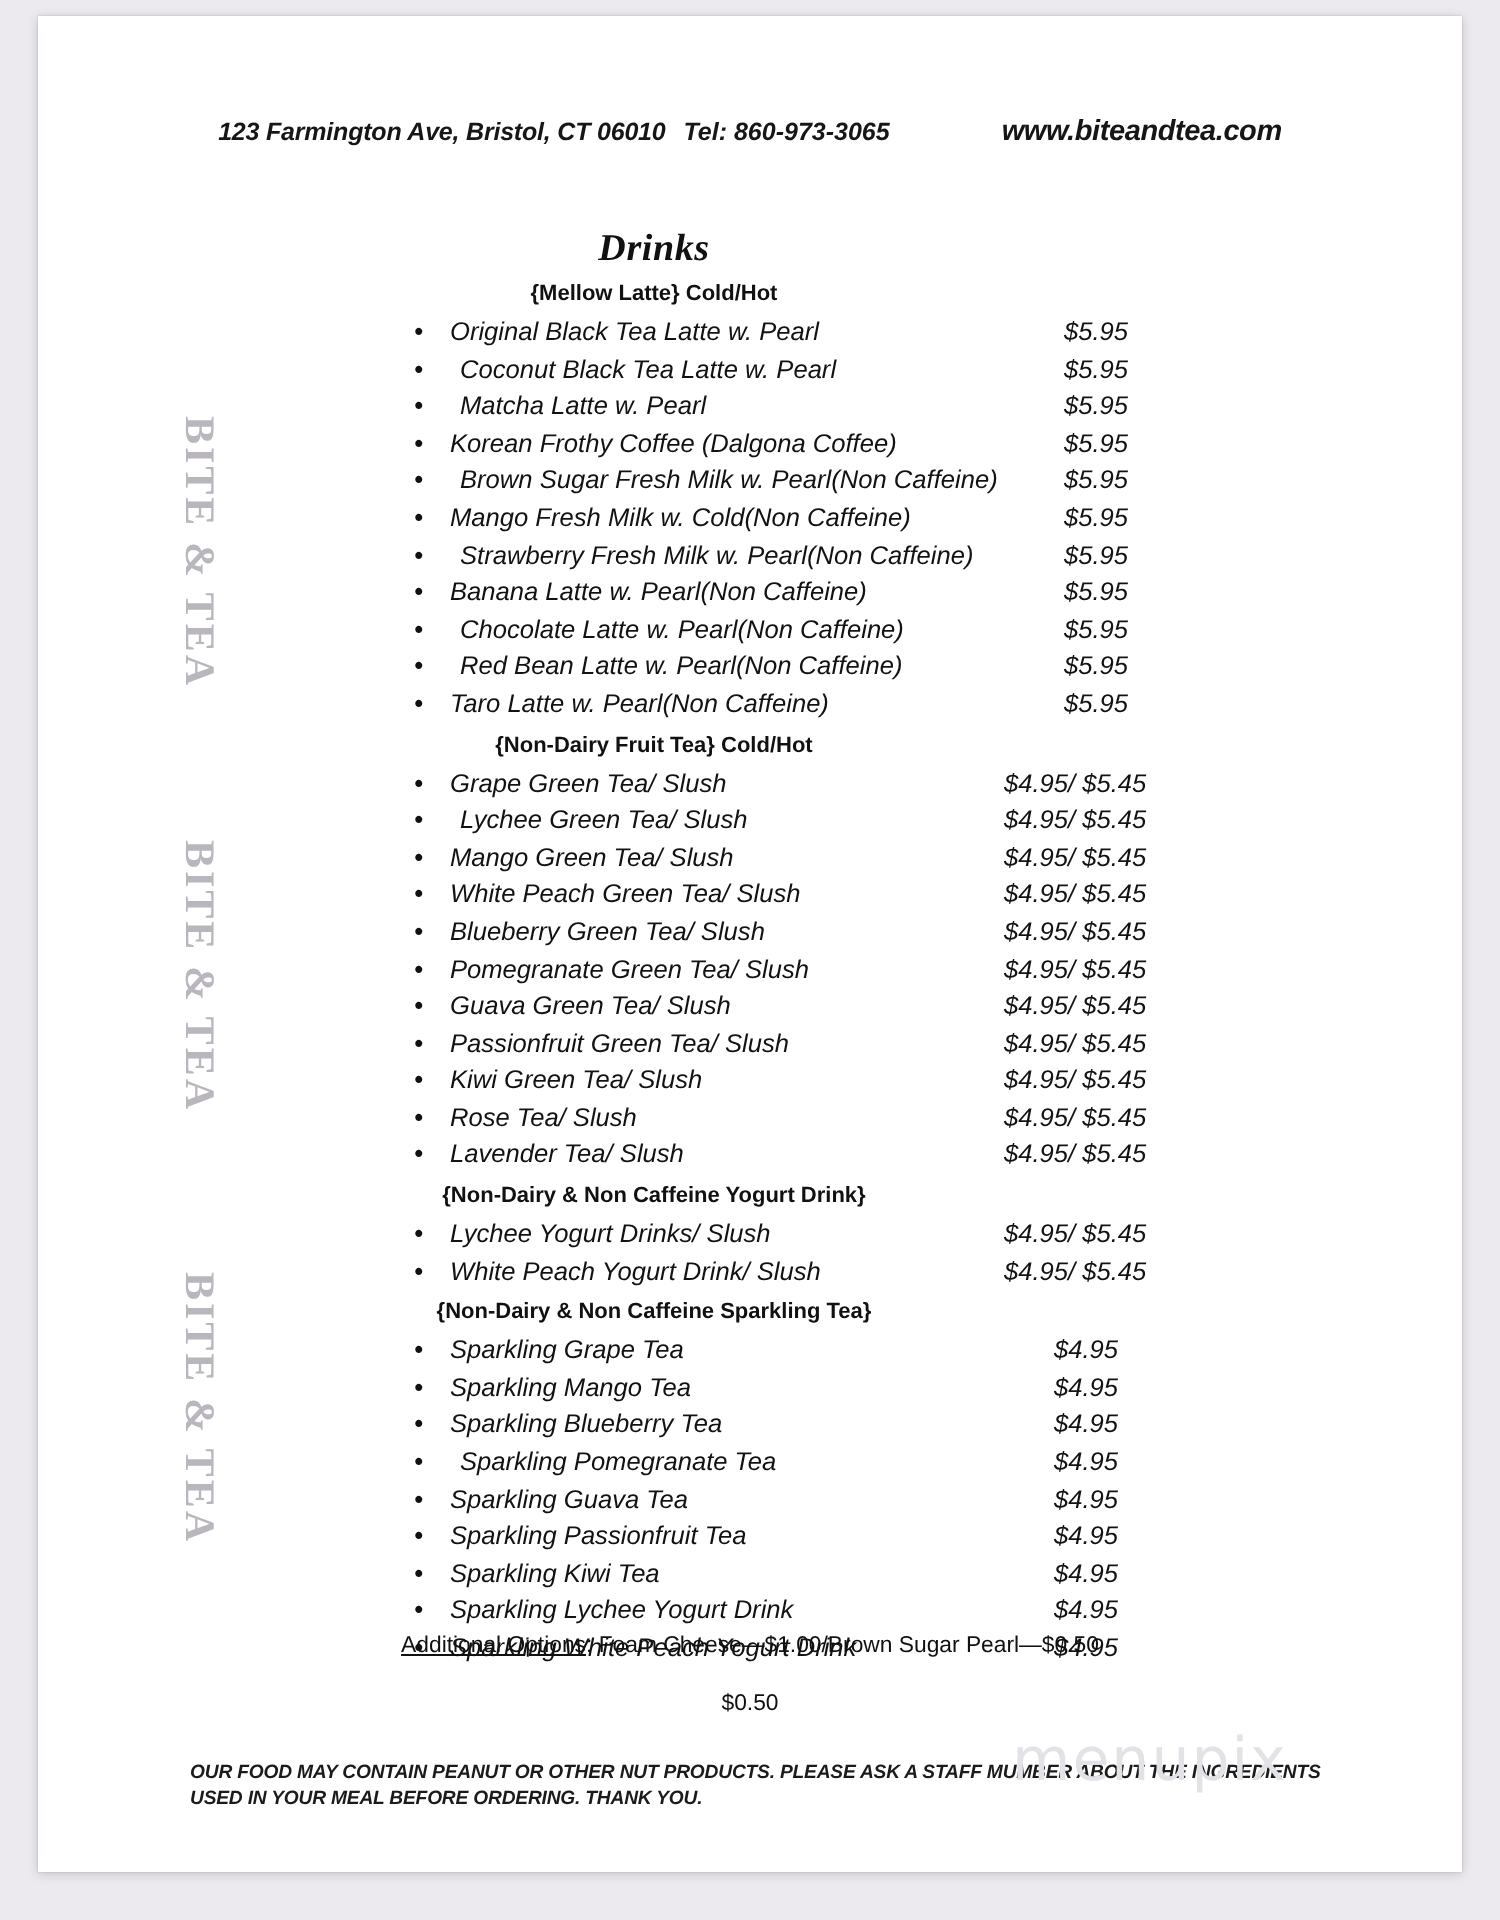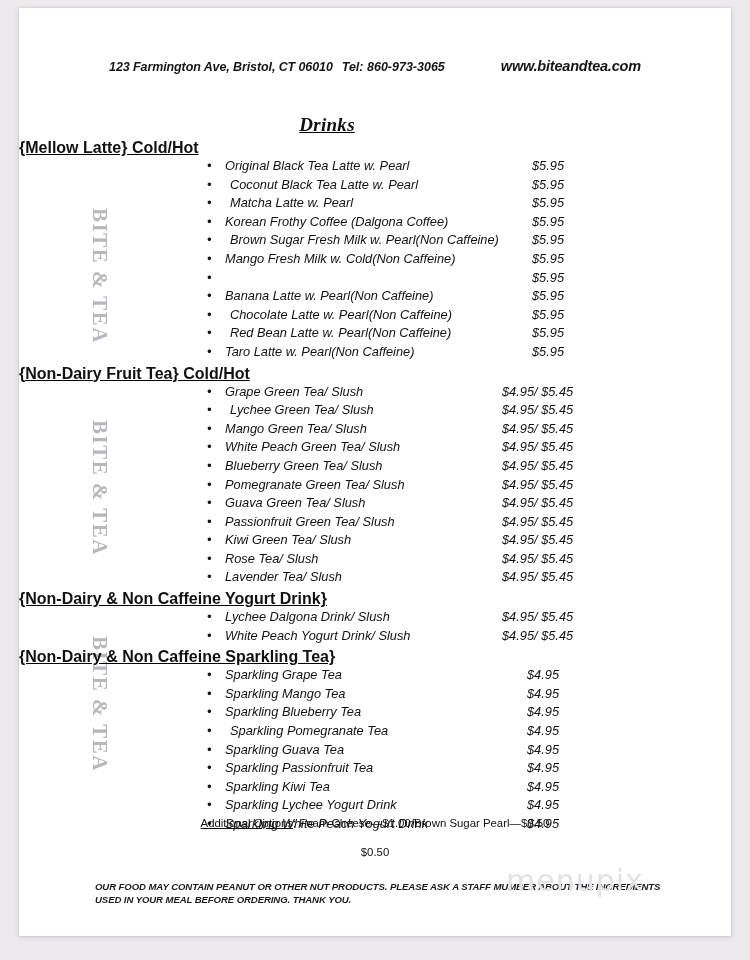--- a/index.html
+++ b/index.html
@@ -63,37 +63,36 @@
   #addressbar .addr { letter-spacing: -0.1px; }
   #addressbar .tel  { margin-left: 9px; }
   #addressbar .web  { margin-left: 32px; font-size: 14.5px; letter-spacing: -0.2px; padding-left: 24px; }
 
   
   #menu {
     position: absolute;
     top: 106px;
     left: 0;
     width: 616px;
-    text-decoration: underline;
   }
 
   .doc-title {
     text-align: center;
     font-family: "Liberation Serif", serif;
     font-style: italic;
     font-weight: bold;
     font-size: 19px;
     color: #111;
     letter-spacing: 0.3px;
     line-height: 22px;
   }
 
   .sect-head {
-    text-align: left;
-    font-size: 16px;
+    text-align: center;
+    font-size: 11px;
     font-weight: bold;
     color: #111;
     line-height: 19px;
     padding-top: 2px;
   }
 
   ul.items { list-style: none; }
 
   li.item {
     position: relative;
@@ -219,20 +218,21 @@
             <span class="nm">Brown Sugar Fresh Milk w. Pearl(Non Caffeine)</span>
             <span class="pr p1">$5.95</span>
           </li>
           <li class="item">
             <span class="bullet">•</span>
             <span class="nm">Mango Fresh Milk w. Cold(Non Caffeine)</span>
             <span class="pr p1">$5.95</span>
           </li>
           <li class="item ind">
             <span class="bullet">•</span>
+            <span class="nm">Strawberry Fresh Milk w. Pearl(Non Caffeine)</span>
             <span class="pr p1">$5.95</span>
           </li>
           <li class="item">
             <span class="bullet">•</span>
             <span class="nm">Banana Latte w. Pearl(Non Caffeine)</span>
             <span class="pr p1">$5.95</span>
           </li>
           <li class="item ind">
             <span class="bullet">•</span>
             <span class="nm">Chocolate Latte w. Pearl(Non Caffeine)</span>
@@ -304,21 +304,21 @@
           <li class="item">
             <span class="bullet">•</span>
             <span class="nm">Lavender Tea/ Slush</span>
             <span class="pr p2">$4.95/ $5.45</span>
           </li>
         </ul>
         <div class="sect-head">{Non-Dairy &amp; Non Caffeine Yogurt Drink}</div>
         <ul class="items">
           <li class="item">
             <span class="bullet">•</span>
-            <span class="nm">Lychee Dalgona Drink/ Slush</span>
+            <span class="nm">Lychee Yogurt Drinks/ Slush</span>
             <span class="pr p2">$4.95/ $5.45</span>
           </li>
           <li class="item">
             <span class="bullet">•</span>
             <span class="nm">White Peach Yogurt Drink/ Slush</span>
             <span class="pr p2">$4.95/ $5.45</span>
           </li>
         </ul>
         <div class="sect-head">{Non-Dairy &amp; Non Caffeine Sparkling Tea}</div>
         <ul class="items">

